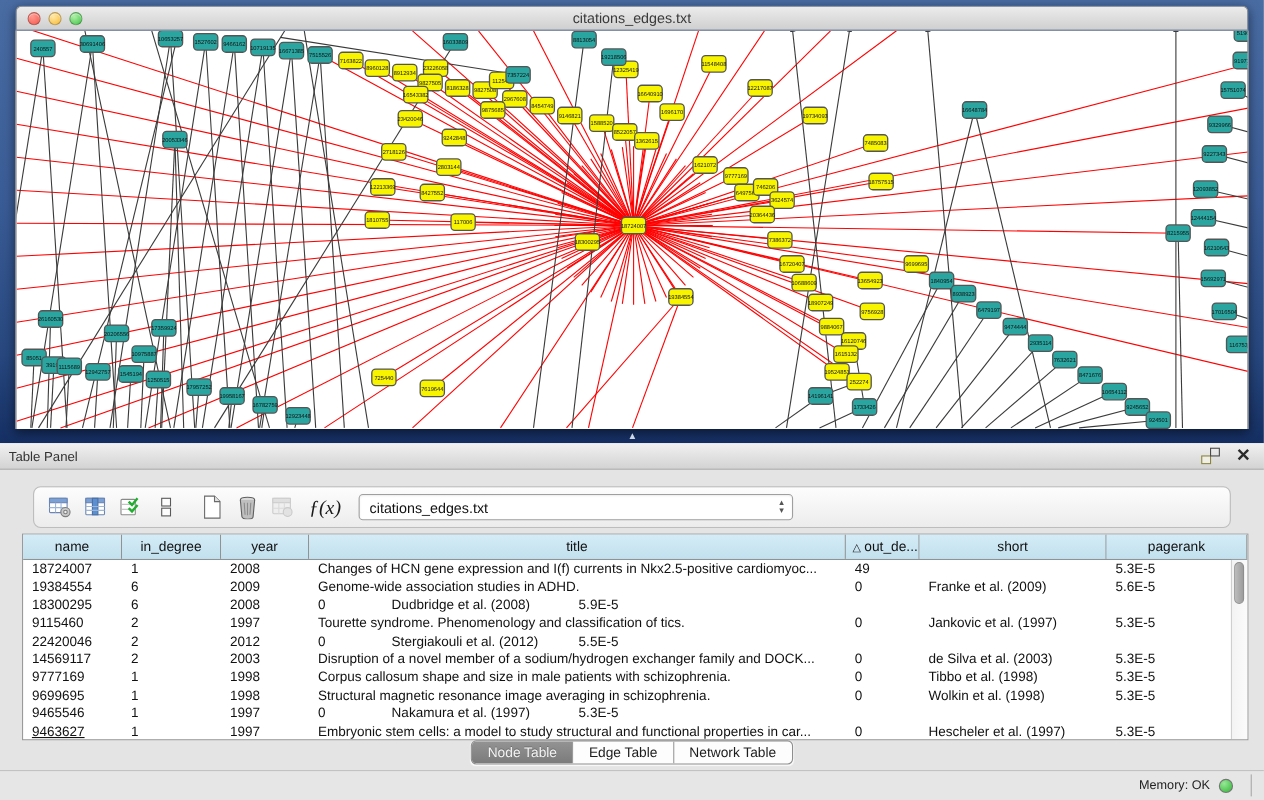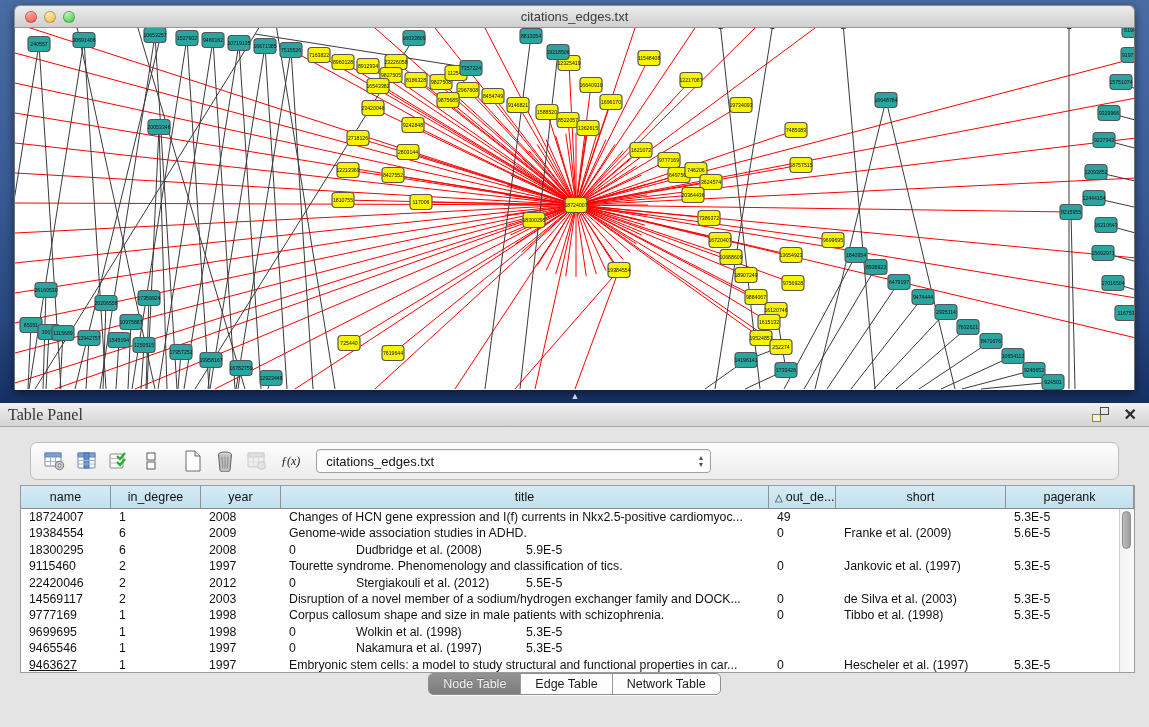--- a/index.html
+++ b/index.html
@@ -26,37 +26,37 @@
   .graph { height:362px; background:#fff; border-left:1px solid #6f6f6f;
     border-right:1px solid #6f6f6f; overflow:hidden; }
   .resize-handle { position:absolute; left:566px; top:391px; width:18px; height:11px;
     color:#cdd6e6; font-size:9px; line-height:10px; text-align:center; cursor:row-resize; }
 
   
   .table-panel { position:absolute; left:0; top:403px; width:1149px; height:324px;
     background:#e4e4e4; }
   .panel-titlebar { height:24px; background:linear-gradient(#f1f1f1,#d3d3d3);
     border-bottom:1px solid #a8a8a8; display:flex; align-items:center; padding:0 12px 0 8px; }
-  .panel-title { font-size:16px; color:#333;font-family:Liberation Serif, serif; }
+  .panel-title { font-size:12px; color:#333; }
   .panel-titlebar .spacer { flex:1; }
   .float-btn { width:18px; height:16px; margin-right:14px; cursor:pointer; position:relative; }
   .float-btn .sq1 { position:absolute; left:0; bottom:1px; width:9px; height:8px;
     border:1.5px solid #8a8340; background:#efefe6; }
   .float-btn .sq2 { position:absolute; right:1px; top:0; width:9px; height:8px;
     border:1.5px solid #4a4a4a; background:transparent; }
   .close-btn { font-size:16px; font-weight:bold; color:#2b2b2b; line-height:16px; cursor:pointer; }
 
   .toolbar { position:absolute; left:30px; top:39px; width:1089px; height:38px;
     background:linear-gradient(#fdfdfd,#ececec); border:1px solid #bdbdbd; border-radius:7px;
     display:flex; align-items:center; padding:0 10px; }
   .tool { width:28px; height:26px; display:flex; align-items:center; justify-content:center;
     margin-right:4px; border-radius:4px; cursor:pointer; }
   .tool svg { display:block; }
   .tool.disabled { opacity:.45; }
-  .fx { font-size:12px; font-style:italic; color:#1a1a1a; font-family:"Liberation Serif",serif;
+  .fx { font-size:18px; font-style:italic; color:#1a1a1a; font-family:"Liberation Serif",serif;
     margin:0 8px 0 6px; cursor:pointer; }
   .combo { width:395px; height:24px; margin-left:8px; background:#fff;
     border:1px solid #9f9f9f; border-radius:4px; display:flex; align-items:center;
     padding:0 6px 0 9px; font-size:13px; color:#111; cursor:pointer;
     box-shadow:inset 0 1px 2px rgba(0,0,0,.08); }
   .combo .val { flex:1; overflow:hidden; white-space:nowrap; }
   .combo .arrows { font-size:7px; line-height:7px; color:#555; text-align:center; }
 
   .data-table { position:absolute; left:20px; top:82px; width:1115px; height:188px;
     border:1px solid #9a9a9a; background:#fff; overflow:hidden; }
@@ -910,20 +910,21 @@
             <div class="td" style="width: 80px;">1998</div>
             <div class="td" style="width: 488px;">Corpus callosum shape and size in male patients with schizophrenia.</div>
             <div class="td" style="width: 67px;">0</div>
             <div class="td" style="width: 170px;">Tibbo et al. (1998)</div>
             <div class="td" style="flex: 1 1 0%;">5.3E-5</div>
           </div>
           <div class="tr">
             <div class="td" style="width: 90px;">9699695</div>
             <div class="td" style="width: 90px;">1</div>
             <div class="td" style="width: 80px;">1998</div>
+            <div class="td" style="width: 488px;">Structural magnetic resonance image averaging in schizophrenia.</div>
             <div class="td" style="width: 67px;">0</div>
             <div class="td" style="width: 170px;">Wolkin et al. (1998)</div>
             <div class="td" style="flex: 1 1 0%;">5.3E-5</div>
           </div>
           <div class="tr">
             <div class="td" style="width: 90px;">9465546</div>
             <div class="td" style="width: 90px;">1</div>
             <div class="td" style="width: 80px;">1997</div>
             <div class="td" style="width: 67px;">0</div>
             <div class="td" style="width: 170px;">Nakamura et al. (1997)</div>
@@ -945,14 +946,19 @@
     </div>
 
     <div class="tabs-row">
       <div class="segmented" id="tabs">
           <div class="tab sel">Node Table</div>
           <div class="tab">Edge Table</div>
           <div class="tab">Network Table</div>
         </div>
     </div>
 
+    <div class="status-bar">
+      <span class="mem-label">Memory: OK</span>
+      <span class="led"></span>
+      <span class="status-div"></span>
+    </div>
   </div>
 </div>
 
 </body></html>

